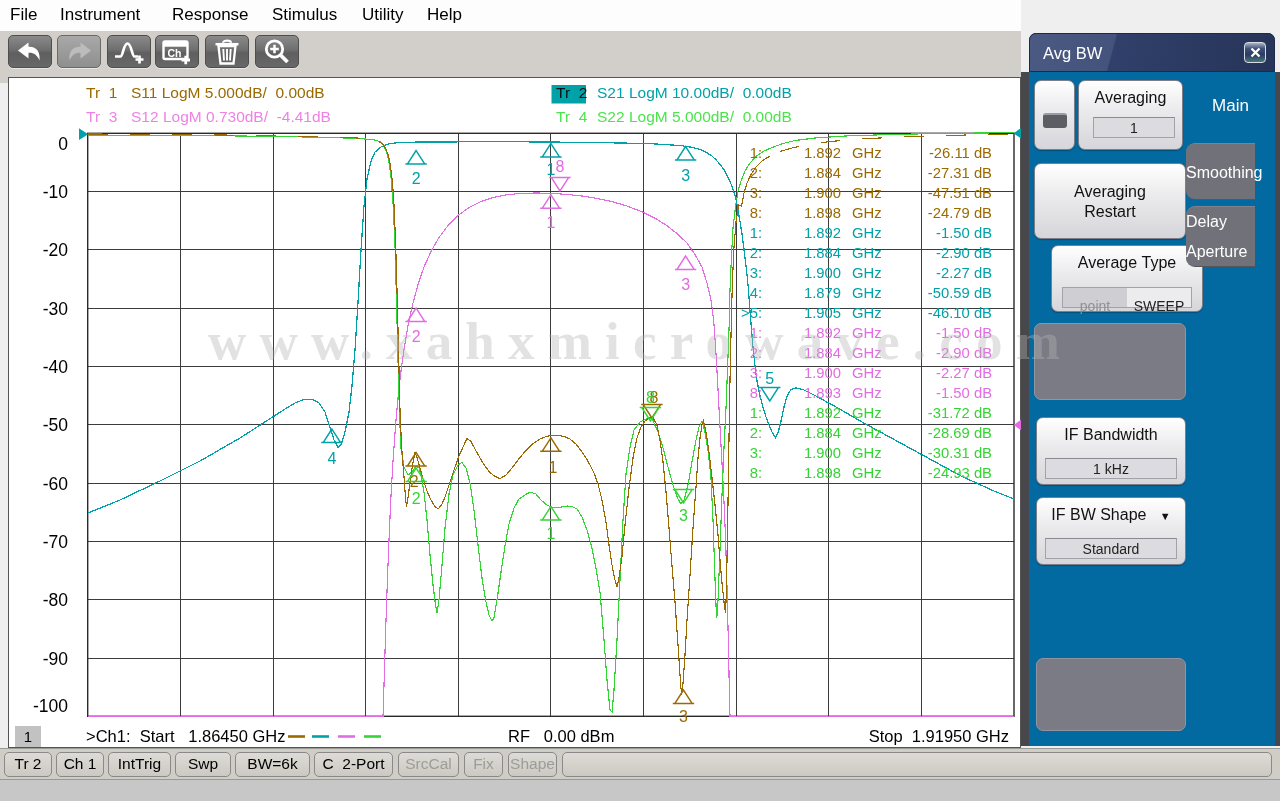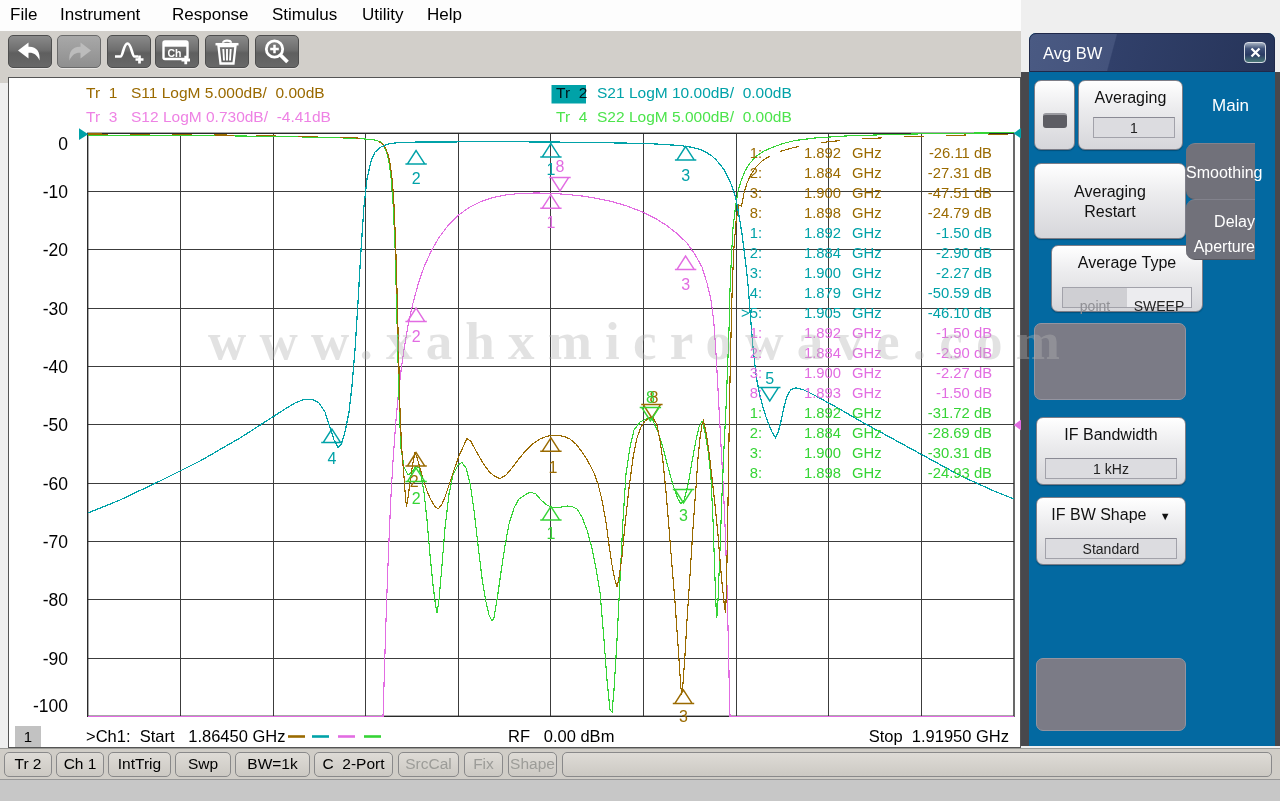--- a/index.html
+++ b/index.html
@@ -25,21 +25,21 @@
 border-top:2px solid #9b9ba1}
 .fld{position:absolute;height:21px;background:#dcdce0;border:1px solid #a2a2aa;border-top-color:#8a8a94;
 text-align:center;font-size:14px;color:#222;padding-top:2px}
 .tgl{position:absolute;left:10px;right:10px;height:21px;border:1px solid #a2a2aa;display:flex;font-size:14px;text-align:center}
 .tgl span{flex:1;padding-top:10px}
 .ton{background:#ececef;color:#222}
 .toff{background:#cfcfd3;color:#909095}
 .tabmain{position:absolute;left:157px;top:39px;width:89px;height:68px;color:#fff;font-size:17px;
 display:flex;align-items:center;justify-content:center}
 .tab{position:absolute;left:157px;width:69px;background:#71717a;border-radius:9px 0 0 9px;color:#fff;
-font-size:16px;text-align:right;border-top:1px solid #82828c;border-bottom:1px solid #55555c}
+font-size:16px;text-align:left;border-top:1px solid #82828c;border-bottom:1px solid #55555c}
 #taskbar{position:absolute;left:0;top:748px;width:1280px;height:31px;background:#d0cdc7;border-top:1px solid #9a9a96}
 .task{position:absolute;top:3px;height:25px;border:1px solid #89898a;border-radius:5px;font-size:15.5px;color:#000;
 background:linear-gradient(180deg,#dedbd6,#ccc9c3);text-align:center;padding-top:2px}
 .task.gray{color:#9c9c98}
 #bstrip{position:absolute;left:0;top:779px;width:1280px;height:22px;background:#c7c7c7;border-top:1px solid #989898}
 #wm{position:absolute;left:208px;top:311px;width:870px;font-family:"Liberation Serif",serif;font-weight:bold;
 font-size:53px;letter-spacing:13.2px;color:rgba(178,178,178,0.38);z-index:50;white-space:nowrap}
 </style></head>
 <body>
 <div id="menubar">
@@ -281,28 +281,28 @@
       <div class="bt1">IF&nbsp;Bandwidth</div>
       <div class="fld" style="left:8px;right:8px;top:40px">1&nbsp;kHz</div>
     </div>
     <div class="pbtn" style="left:7px;top:464px;width:150px;height:68px">
       <div class="bt1">IF&nbsp;BW&nbsp;Shape&nbsp;&nbsp;&nbsp;<span style="font-size:11px">▼</span></div>
       <div class="fld" style="left:8px;right:8px;top:40px">Standard</div>
     </div>
     <div class="pbtn dark" style="left:7px;top:625px;width:150px;height:73px"></div>
     <div class="tabmain">Main</div>
     <div class="tab" style="top:110px;height:57px;line-height:57px">Smoothing</div>
-    <div class="tab" style="top:166px;height:61px;padding-top:9px;line-height:25px">Delay<br>Aperture</div>
+    <div class="tab" style="top:173px;height:61px;line-height:30px">Delay<br>Aperture</div>
   </div>
 <div id="taskbar">
     <div class="task" style="left:4px;width:48px">Tr 2</div>
     <div class="task" style="left:56px;width:48px">Ch 1</div>
     <div class="task" style="left:108px;width:63px">IntTrig</div>
     <div class="task" style="left:175px;width:56px">Swp</div>
-    <div class="task" style="left:235px;width:75px">BW=1k</div>
+    <div class="task" style="left:235px;width:75px">BW=6k</div>
     <div class="task" style="left:314px;width:79px">C&nbsp;&nbsp;2-Port</div>
     <div class="task gray" style="left:398px;width:61px">SrcCal</div>
     <div class="task gray" style="left:464px;width:39px">Fix</div>
     <div class="task gray" style="left:508px;width:49px">Shape</div>
     <div class="task" style="left:562px;width:710px"></div>
   </div>
 <div id="bstrip"></div>
 <div id="wm">www.xahxmicrowave.com</div>
 
 </body></html>

